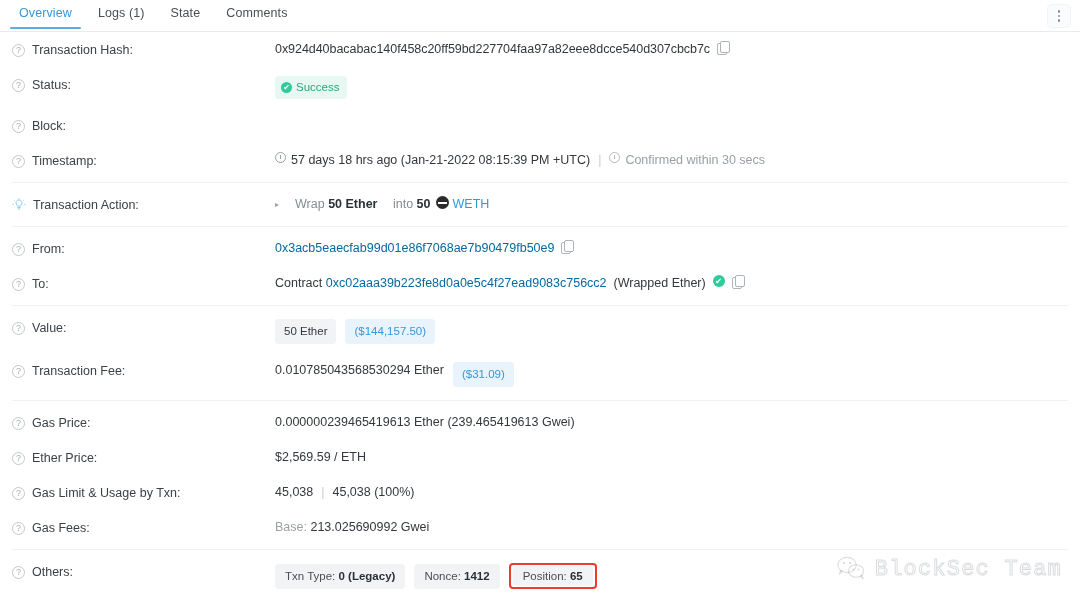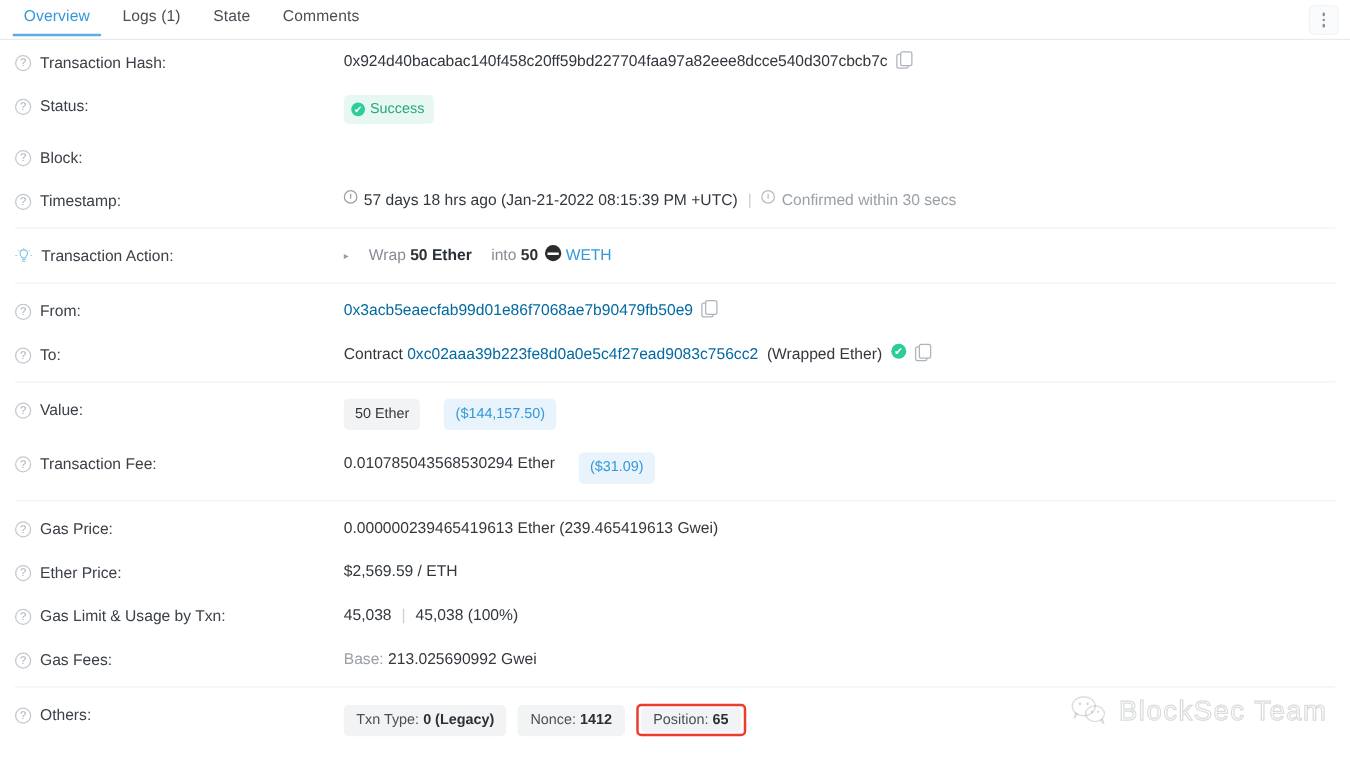--- a/index.html
+++ b/index.html
@@ -275,21 +275,21 @@
     font-size: 11.5px;
     padding: 4px 9px;
     border-radius: 4px;
   }
   .pill-blue {
     background: #e8f3fc;
     color: #3498db;
     font-size: 11.5px;
     padding: 4px 9px;
     border-radius: 4px;
-    margin-left: 19px;
+    margin-left: 9px;
   }
   .others-row { display: flex; align-items: center; gap: 9px; }
   .pill-other {
     background: #f2f3f5;
     color: #4a4f55;
     font-size: 11.5px;
     padding: 4px 10px;
     border-radius: 4px;
     white-space: nowrap;
   }
@@ -303,21 +303,21 @@
     align-items: center;
     gap: 9px;
     pointer-events: none;
     user-select: none;
   }
   .wm-text {
     font-size: 22px;
     letter-spacing: 1.2px;
     color: transparent;
     -webkit-text-stroke: 1px rgba(120,125,132,0.28);
-    font-family: Liberation Sans, sans-serif;
+    font-family: Liberation Mono, monospace;
   }
 </style>
 </head>
 <body>
 
 <div id="app">
 
   <div class="tabbar">
     <div class="tab active">
       <span>Overview</span>

